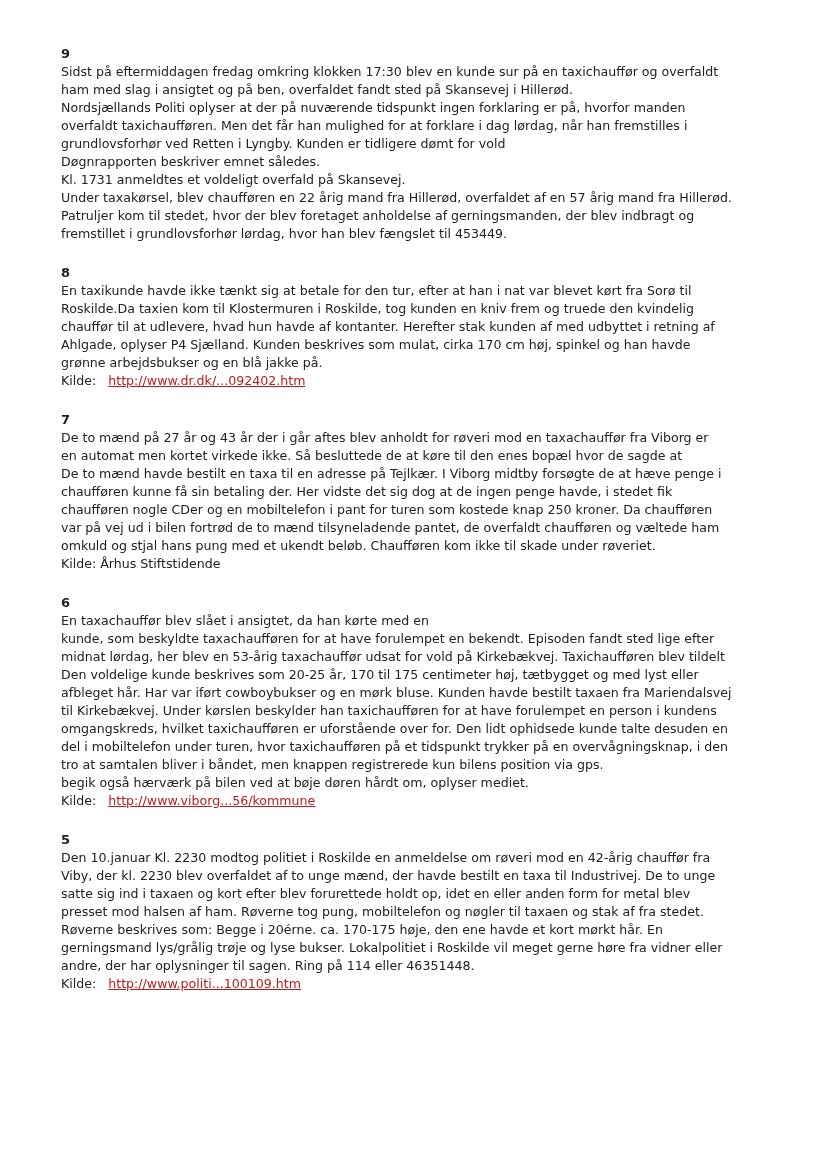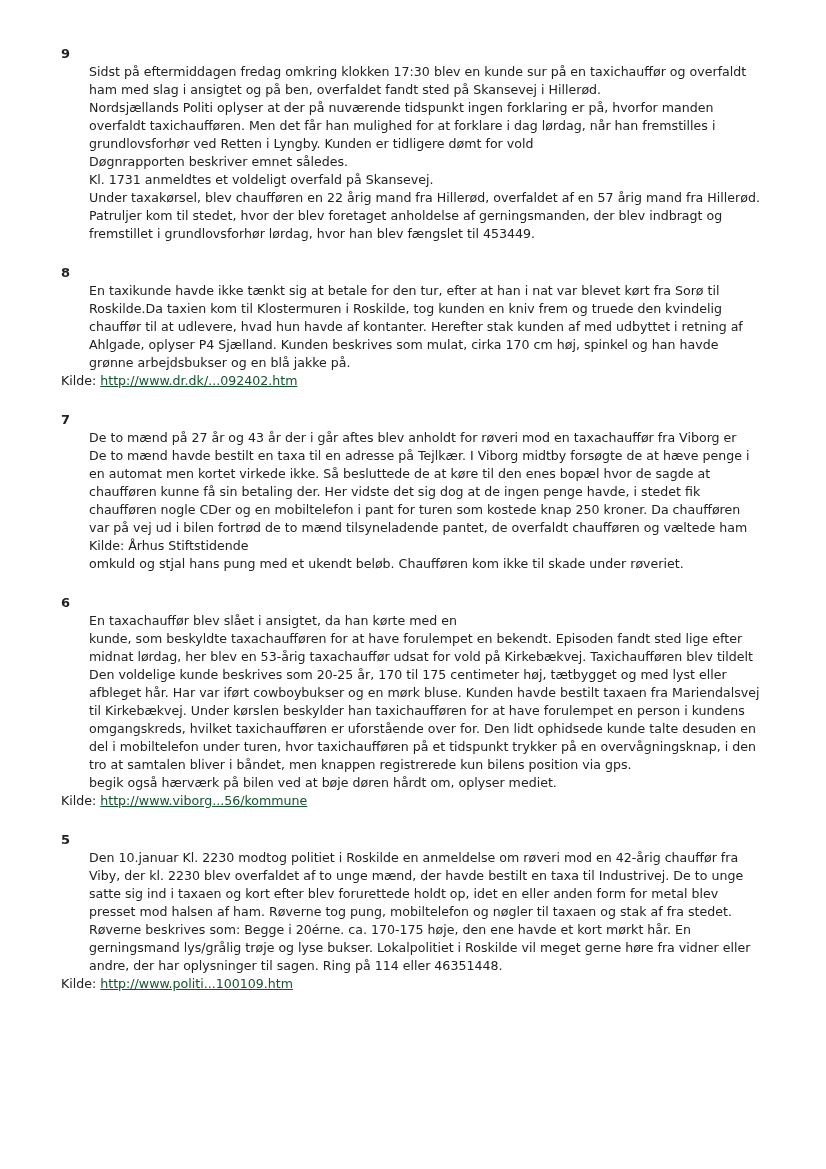--- a/index.html
+++ b/index.html
@@ -24,30 +24,29 @@
   .news-item {
     margin: 0 0 21px 0;
   }
   .item-number {
     font-weight: bold;
     font-size: 13px;
     line-height: 18px;
   }
   .item-lines .line {
     white-space: nowrap;
-    margin-left: 28px;
   }
   .item-source {
     white-space: nowrap;
   }
   .source-label {
-    margin-right: 4px;
+    margin-right: 12px;
   }
   .src-link {
-    color: #14532d;
+    color: #b91c1c;
     text-decoration: underline;
     cursor: pointer;
   }
 </style>
 </head>
 <body>
 
 <div class="page">
   <div id="sections">
   <section class="news-item">
@@ -76,27 +75,27 @@
           <div class="line">Ahlgade, oplyser P4 Sjælland. Kunden beskrives som mulat, cirka 170 cm høj, spinkel og han havde</div>
           <div class="line">grønne arbejdsbukser og en blå jakke på.</div>
         </div>
     <div class="item-source"><span class="source-label">Kilde:</span><a class="src-link" href="#">http://www.dr.dk/...092402.htm</a></div>
   </section>
 
   <section class="news-item">
     <div class="item-number">7</div>
     <div class="item-lines">
           <div class="line">De to mænd på 27 år og 43 år der i går aftes blev anholdt for røveri mod en taxachauffør fra Viborg er</div>
+          <div class="line">en automat men kortet virkede ikke. Så besluttede de at køre til den enes bopæl hvor de sagde at</div>
           <div class="line">De to mænd havde bestilt en taxa til en adresse på Tejlkær. I Viborg midtby forsøgte de at hæve penge i</div>
-          <div class="line">en automat men kortet virkede ikke. Så besluttede de at køre til den enes bopæl hvor de sagde at</div>
           <div class="line">chaufføren kunne få sin betaling der. Her vidste det sig dog at de ingen penge havde, i stedet fik</div>
           <div class="line">chaufføren nogle CDer og en mobiltelefon i pant for turen som kostede knap 250 kroner. Da chaufføren</div>
           <div class="line">var på vej ud i bilen fortrød de to mænd tilsyneladende pantet, de overfaldt chaufføren og væltede ham</div>
+          <div class="line">omkuld og stjal hans pung med et ukendt beløb. Chaufføren kom ikke til skade under røveriet.</div>
           <div class="line">Kilde: Århus Stiftstidende</div>
-          <div class="line">omkuld og stjal hans pung med et ukendt beløb. Chaufføren kom ikke til skade under røveriet.</div>
         </div>
 
   </section>
 
   <section class="news-item">
     <div class="item-number">6</div>
     <div class="item-lines">
           <div class="line">En taxachauffør blev slået i ansigtet, da han kørte med en</div>
           <div class="line">kunde, som beskyldte taxachaufføren for at have forulempet en bekendt. Episoden fandt sted lige efter</div>
           <div class="line">midnat lørdag, her blev en 53-årig taxachauffør udsat for vold på Kirkebækvej. Taxichaufføren blev tildelt</div>

